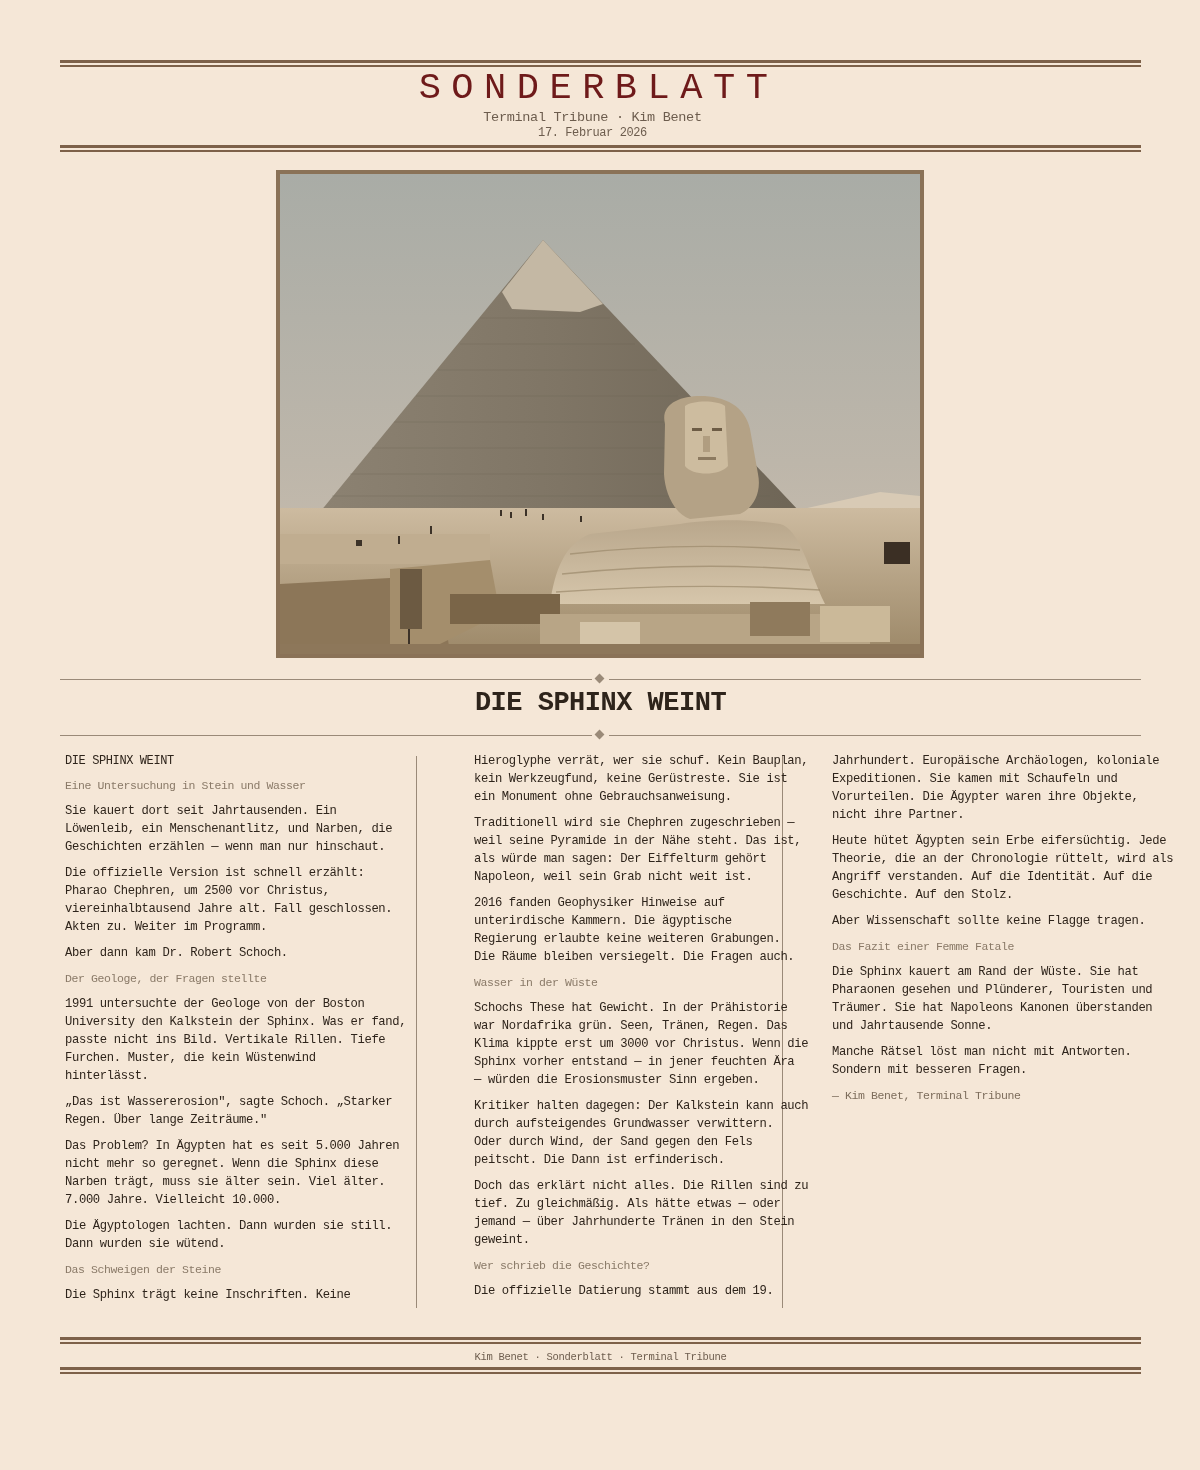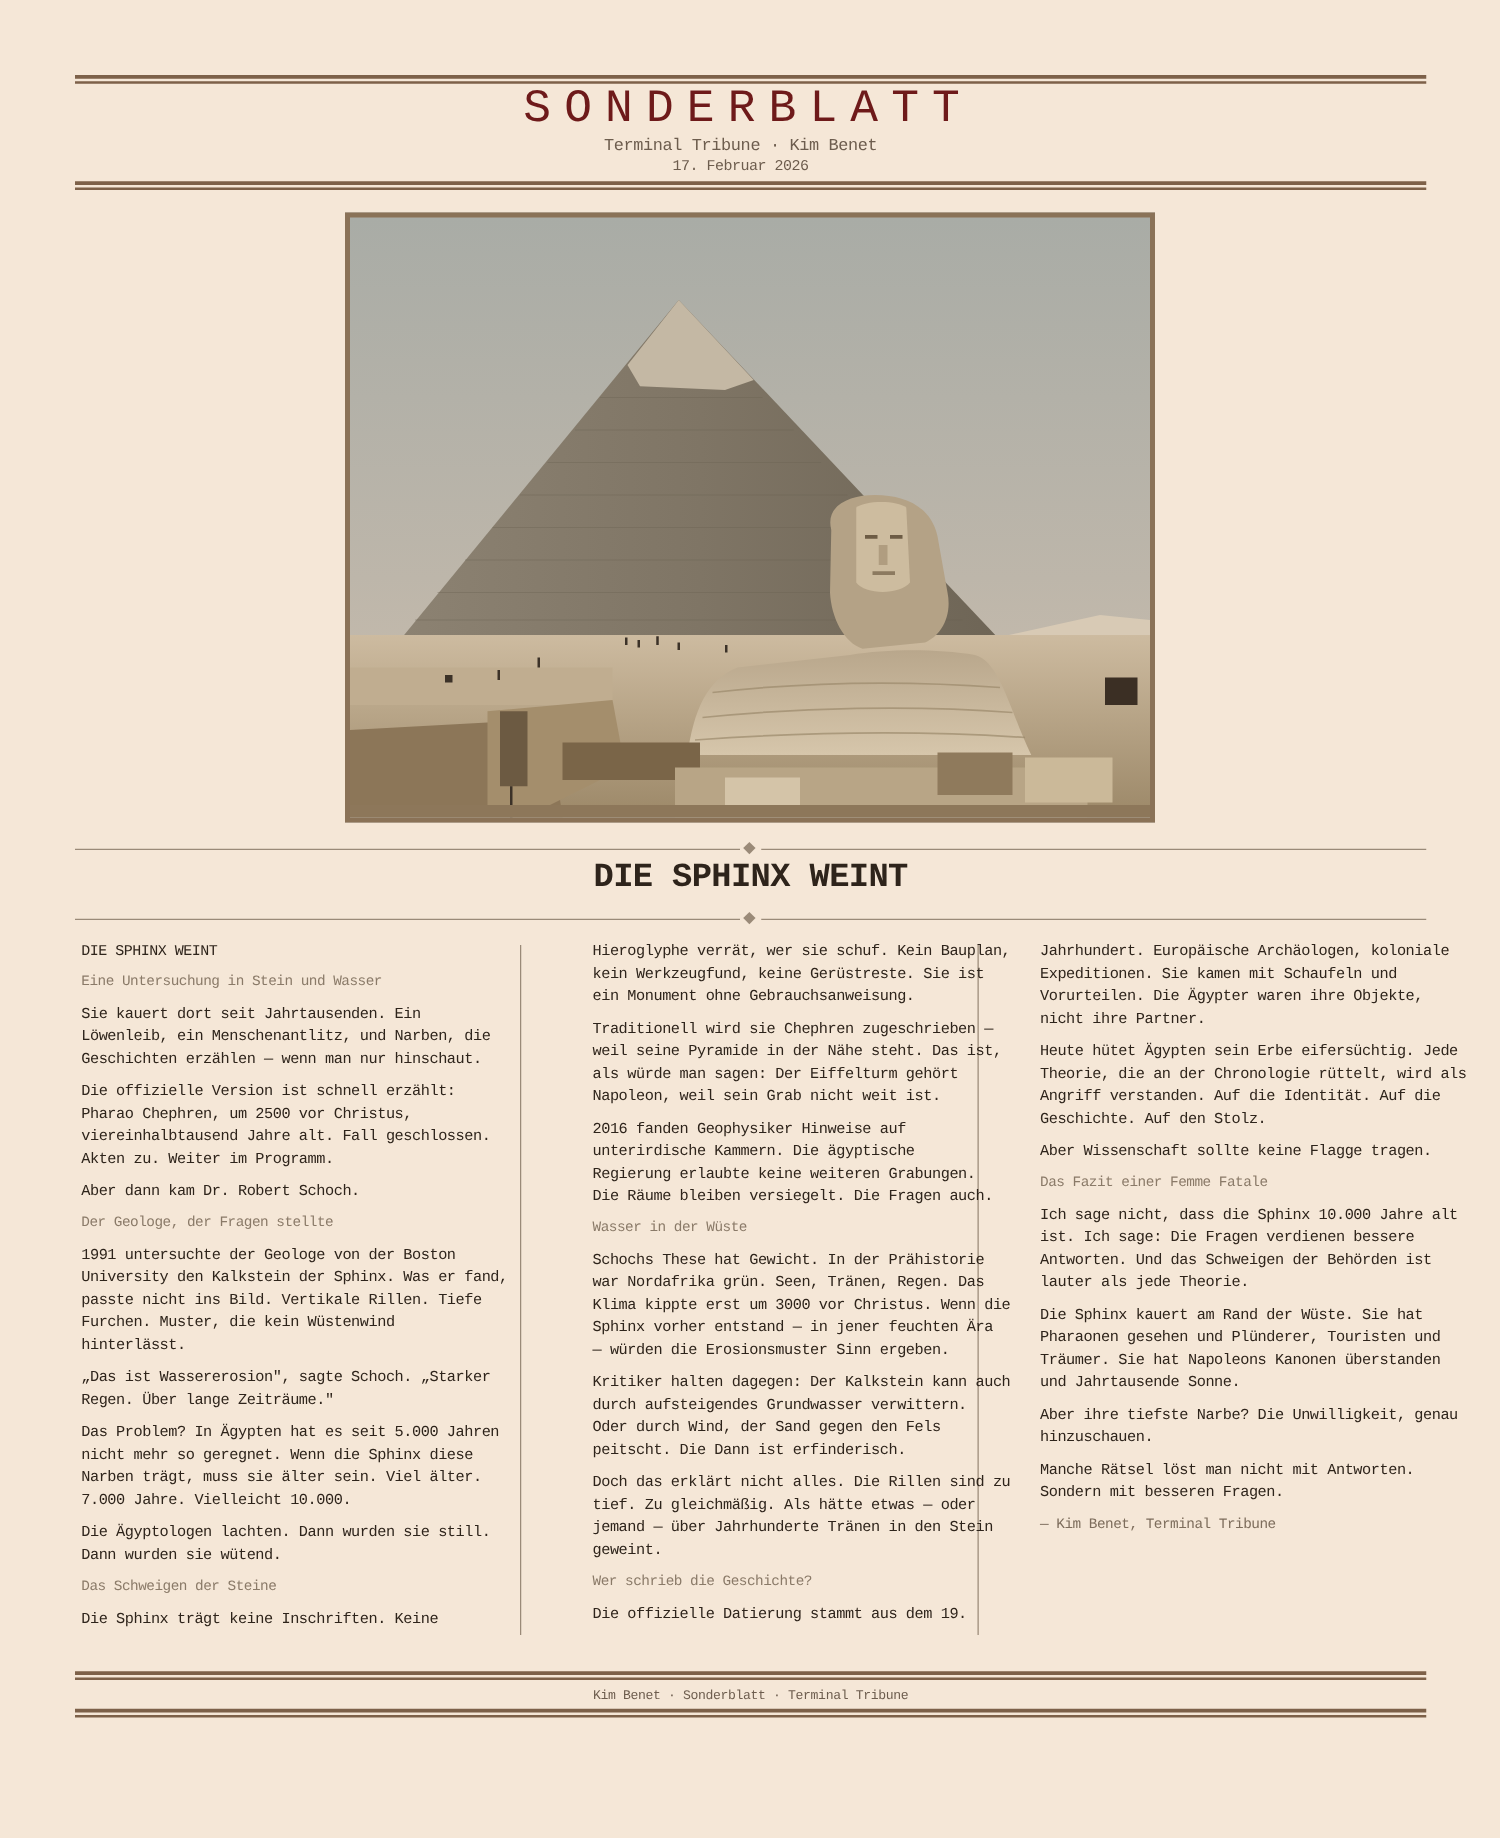--- a/index.html
+++ b/index.html
@@ -277,36 +277,26 @@
           <span class="ln">Heute hütet Ägypten sein Erbe eifersüchtig. Jede</span>
           <span class="ln">Theorie, die an der Chronologie rüttelt, wird als</span>
           <span class="ln">Angriff verstanden. Auf die Identität. Auf die</span>
           <span class="ln">Geschichte. Auf den Stolz.</span>
         </div>
         <div class="p">
           <span class="ln">Aber Wissenschaft sollte keine Flagge tragen.</span>
         </div>
         <div class="subtitle">Das Fazit einer Femme Fatale</div>
         <div class="p">
-          <span class="ln">Ich sage nicht, dass die Sphinx 10.000 Jahre alt</span>
-          <span class="ln">ist. Ich sage: Die Fragen verdienen bessere</span>
-          <span class="ln">Antworten. Und das Schweigen der Behörden ist</span>
-          <span class="ln">lauter als jede Theorie.</span>
-        </div>
-        <div class="p">
           <span class="ln">Die Sphinx kauert am Rand der Wüste. Sie hat</span>
           <span class="ln">Pharaonen gesehen und Plünderer, Touristen und</span>
           <span class="ln">Träumer. Sie hat Napoleons Kanonen überstanden</span>
           <span class="ln">und Jahrtausende Sonne.</span>
         </div>
         <div class="p">
-          <span class="ln">Aber ihre tiefste Narbe? Die Unwilligkeit, genau</span>
-          <span class="ln">hinzuschauen.</span>
-        </div>
-        <div class="p">
           <span class="ln">Manche Rätsel löst man nicht mit Antworten.</span>
           <span class="ln">Sondern mit besseren Fragen.</span>
         </div>
         <div class="signature">— Kim Benet, Terminal Tribune</div>
       </div>
   </div>
 </article>
 
 <div class="rule-double" style="top:1337px">
   <div class="thick"></div>

